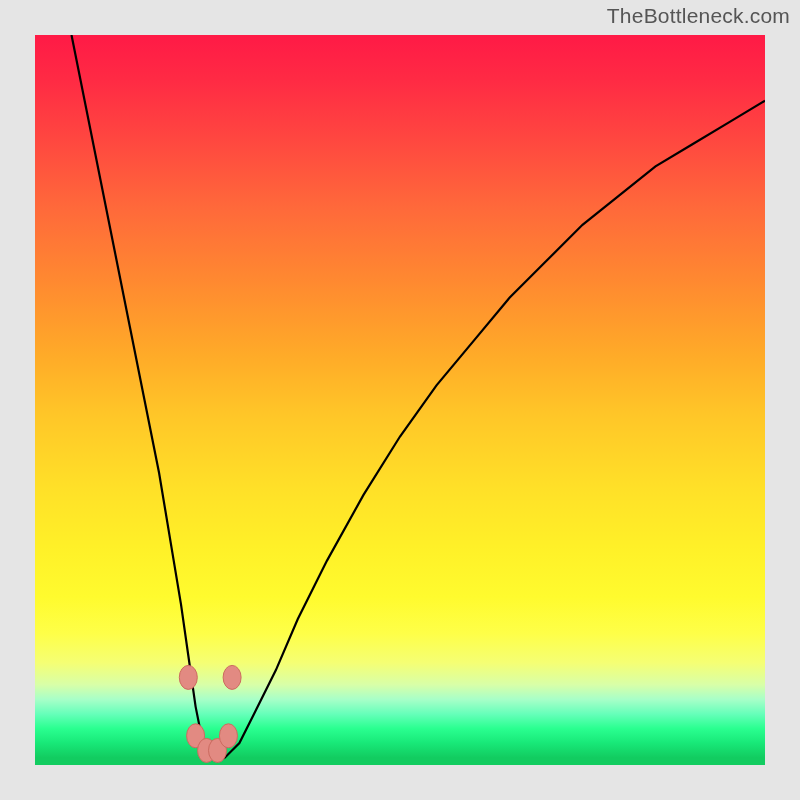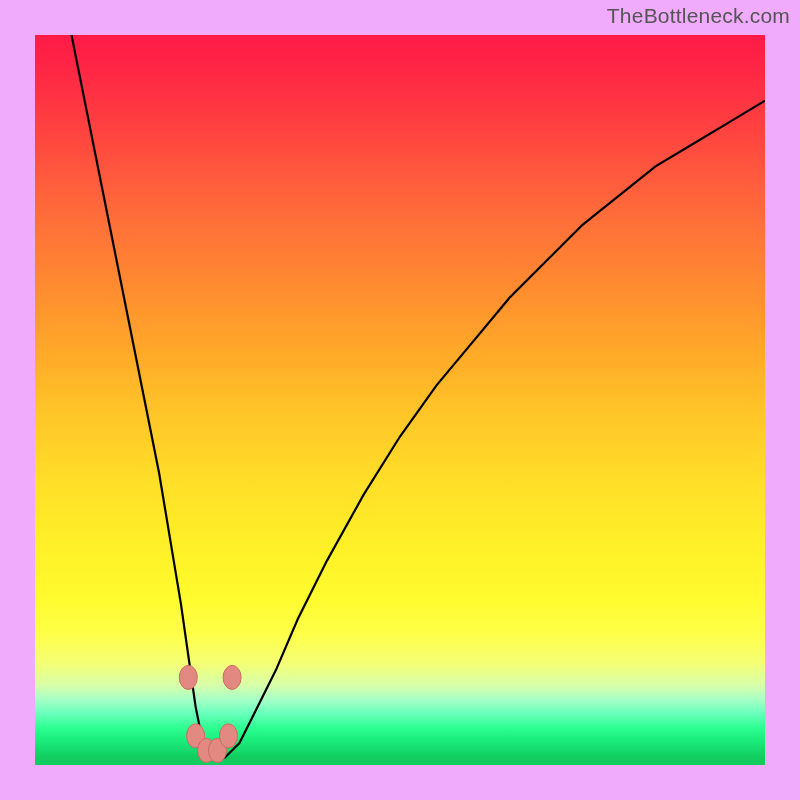--- a/index.html
+++ b/index.html
@@ -10,21 +10,21 @@
     background: #000;
     overflow: hidden;
     font-family: Arial, Helvetica, sans-serif;
   }
   .frame {
     position: absolute;
     left: 0;
     top: 0;
     width: 800px;
     height: 800px;
-    background: #f0abfc;
+    background: #e5e5e5;
   }
   .plot {
     position: absolute;
     left: 35px;
     top: 35px;
     width: 730px;
     height: 730px;
     background: linear-gradient(to bottom,
       #ff1a46 0%,
       #ff2a44 6%,

